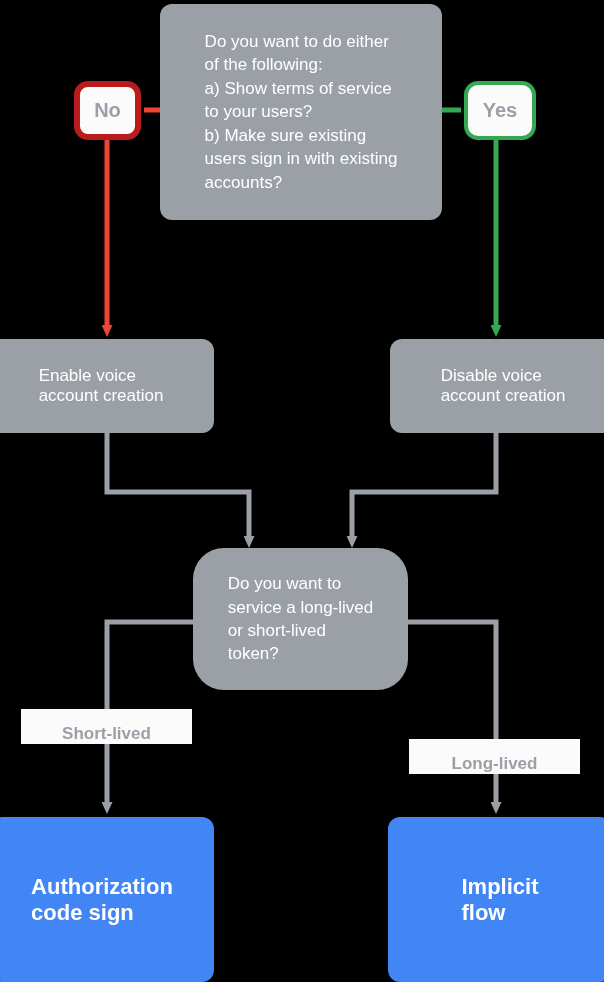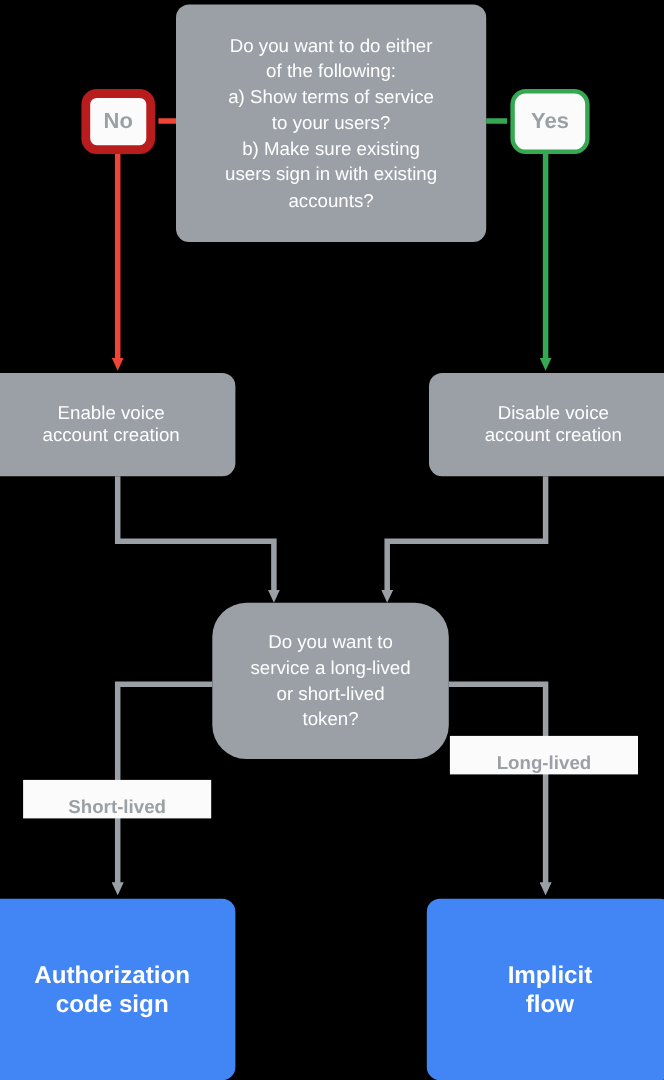--- a/index.html
+++ b/index.html
@@ -14,21 +14,20 @@
     background: #000000;
     overflow: hidden;
     font-family: "Liberation Sans", sans-serif;
   }
   .node {
     position: absolute;
     box-sizing: border-box;
     display: flex;
     align-items: center;
     justify-content: center;
-    text-align: center;
   }
   .gray-node {
     background: #9aa0a6;
     border-radius: 12px;
     color: #ffffff;
   }
   .blue-node {
     background: #4285f4;
     border-radius: 12px;
     color: #ffffff;
@@ -39,21 +38,21 @@
     box-sizing: border-box;
     display: flex;
     align-items: center;
     justify-content: center;
     background: #fbfbfb;
     border-radius: 14px;
     color: #9aa0a6;
     font-weight: bold;
     z-index: 5;
   }
-  .badge-no { border: 8px solid #b91c1c; }
+  .badge-no { border: 6px solid #b91c1c; }
   .badge-yes { border: 4px solid #34a853; }
   .edge-label {
     position: absolute;
     box-sizing: border-box;
     display: flex;
     align-items: flex-end;
     justify-content: center;
     background: #fbfbfb;
     color: #9aa0a6;
     font-weight: bold;
@@ -146,21 +145,21 @@
       <span class="q-line">service a long-lived</span>
       <span class="q-line">or short-lived</span>
       <span class="q-line">token?</span>
     </div>
   </div>
 
   <div class="edge-label" style="left:21px; top:709px; width:171px; height:35px; font-size:17px;">
     <span>Short-lived</span>
   </div>
 
-  <div class="edge-label" style="left:409px; top:669px; width:171px; height:35px; font-size:17px;">
+  <div class="edge-label" style="left:409px; top:739px; width:171px; height:35px; font-size:17px;">
     <span>Long-lived</span>
   </div>
 
   <div class="node blue-node" style="left:-10px; top:817px; width:224px; height:165px; font-size:22px; z-index:2;">
     <div>
       <span class="q-line">Authorization</span>
       <span class="q-line">code sign</span>
     </div>
   </div>
 

